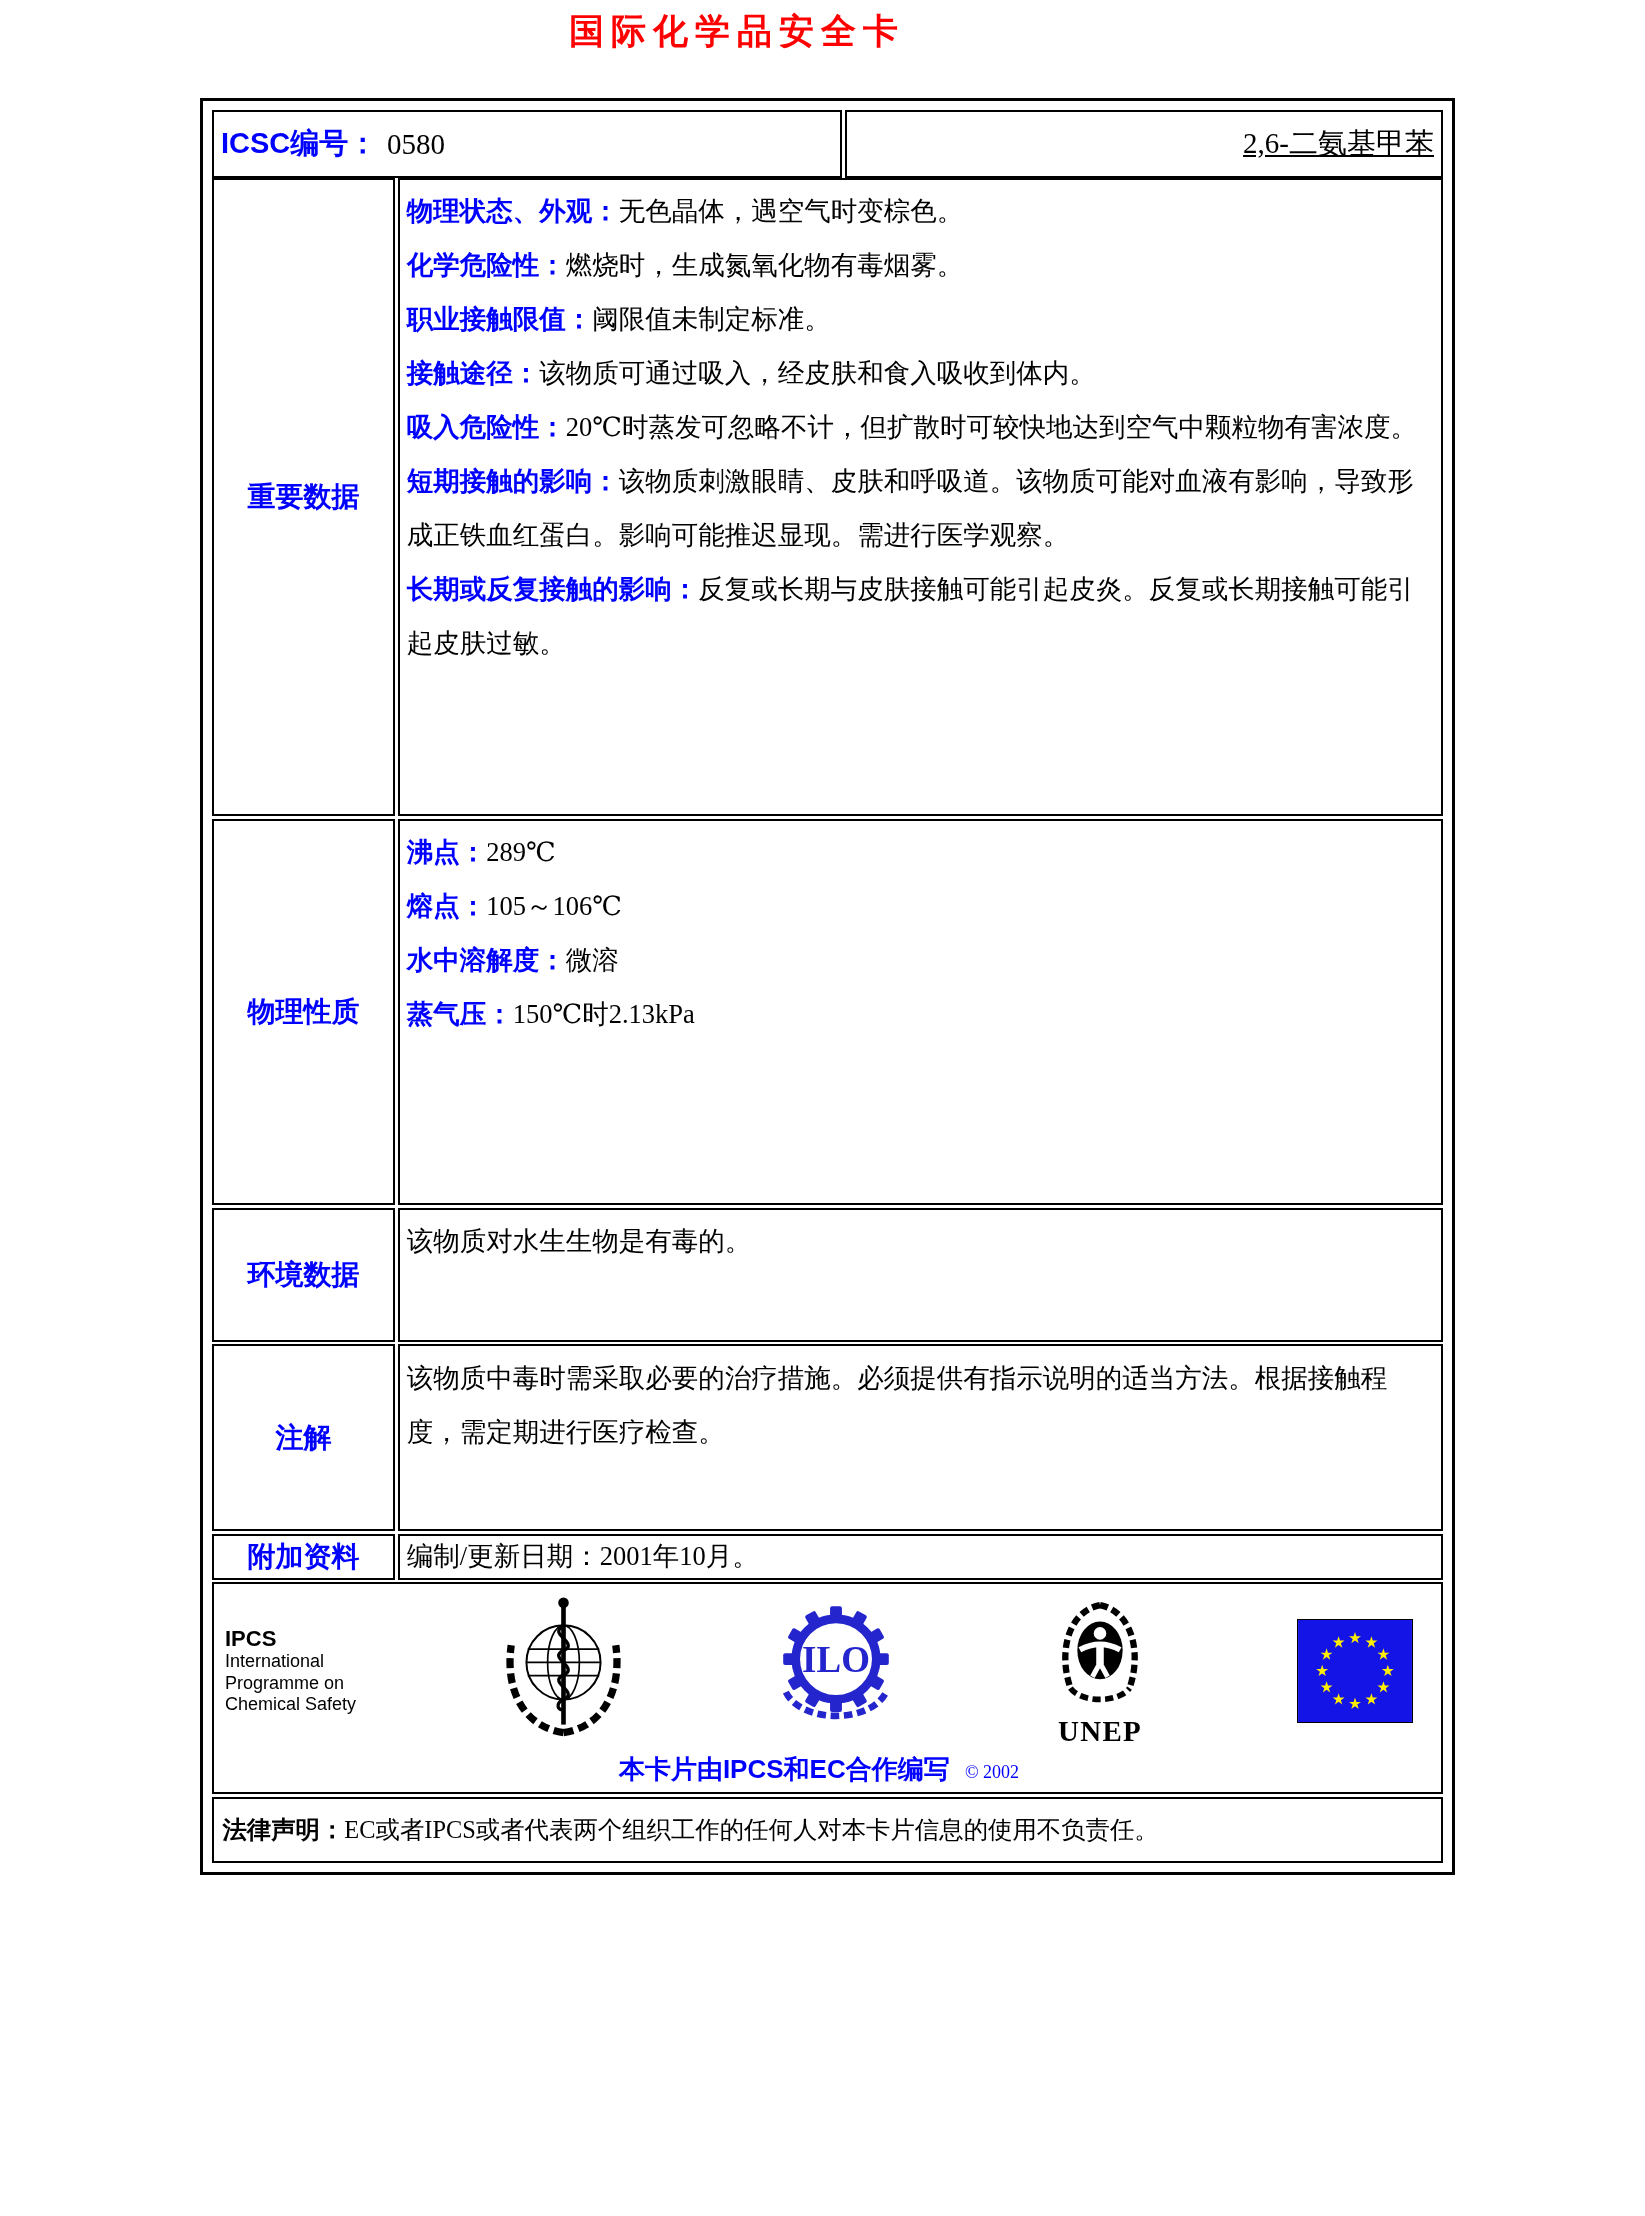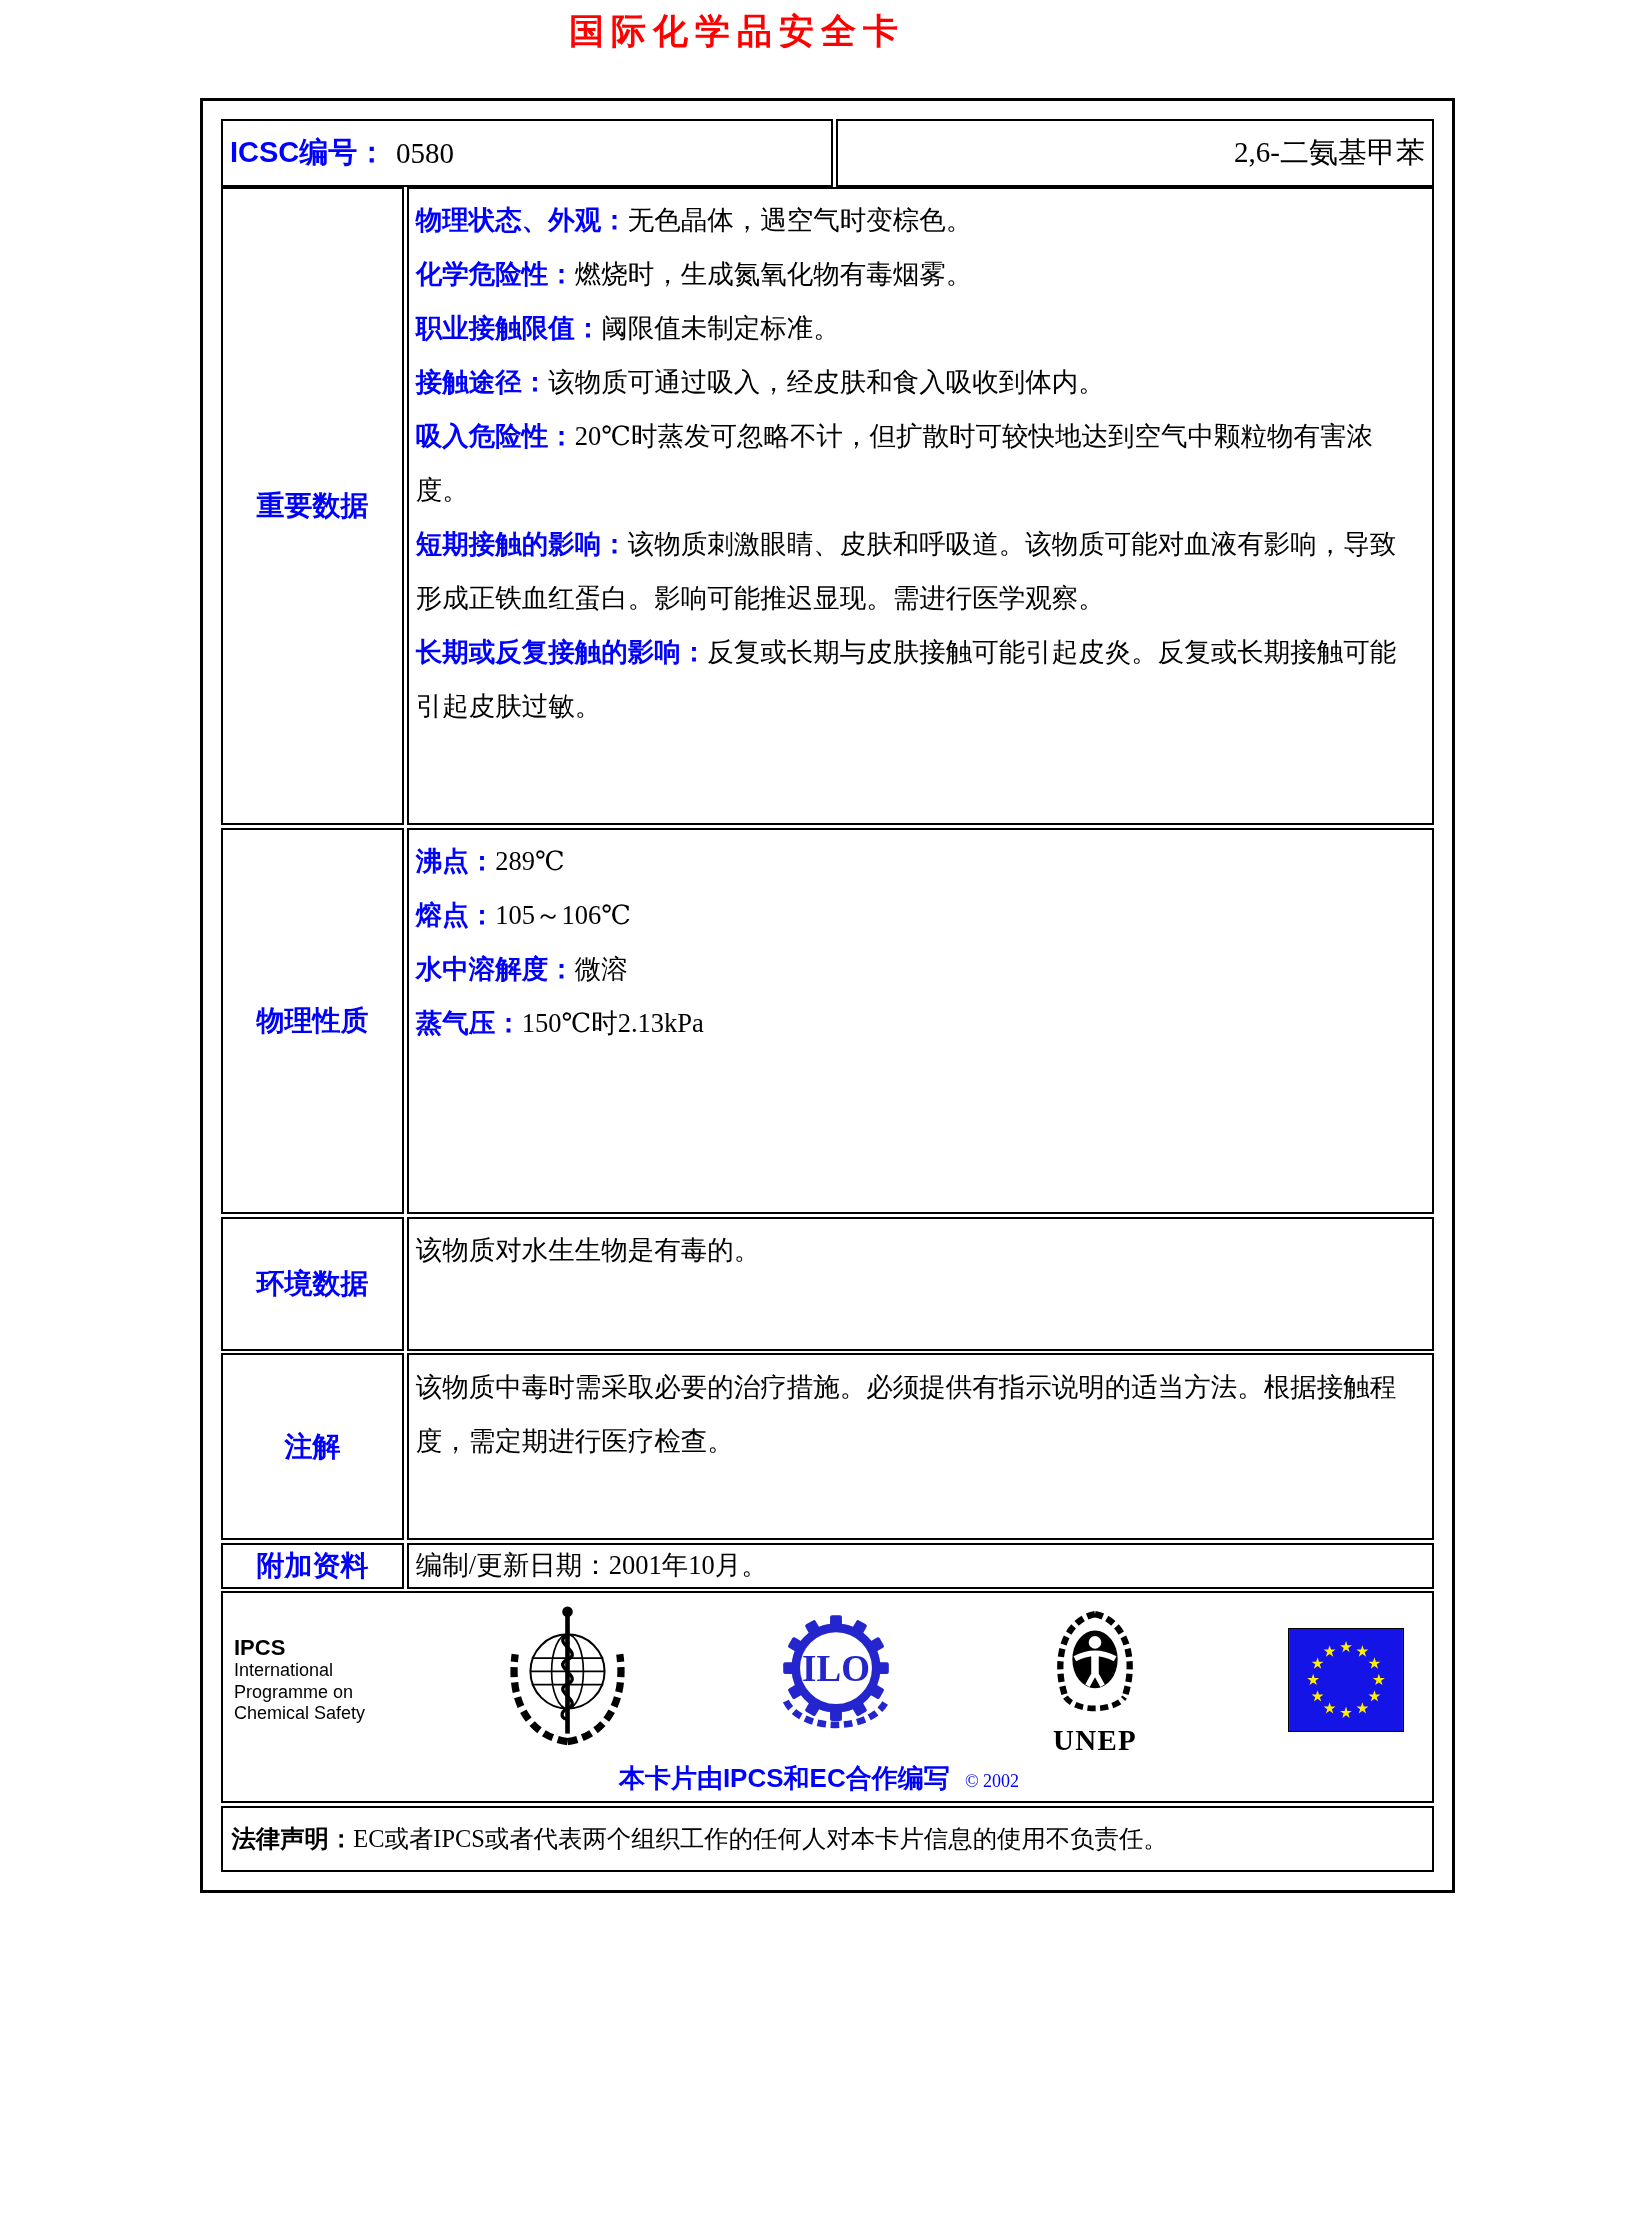--- a/index.html
+++ b/index.html
@@ -8,31 +8,31 @@
 
   .main-title {
     position: absolute; top: 8.4px; left: 0; width: 1474px;
     text-align: center; color: #ff0000; font-weight: bold;
     font-size: 35px; letter-spacing: 7px;
     font-family: "Liberation Serif", "DejaVu Serif", serif;
   }
 
   .card {
     position: absolute; left: 200px; top: 98px; width: 1255px;
-    box-sizing: border-box; border: 3.5px solid #000; padding: 18px; background: #fff;
+    box-sizing: border-box; border: 3.5px solid #000; padding: 9px; background: #fff;
   }
   .trow { display: grid; column-gap: 2.8px; margin-top: 2.8px; }
   .trow:first-child { margin-top: 0; }
   .cell { border: 2.1px solid #000; box-sizing: border-box; background: #fff; }
 
   
   .header-row { grid-template-columns: 1fr 598px; }
   .header-cell { min-height: 68px; display: flex; align-items: center; }
   .hc-left { padding-left: 7px; }
-  .hc-right { justify-content: flex-end; padding-right: 7px; }
+  .hc-right { justify-content: flex-end; padding-right: 7px; text-decoration: underline; }
   .icsc-label { color: #0000ff; font-weight: bold; font-size: 29px;
     font-family: "Liberation Sans", "DejaVu Sans", sans-serif; }
   .icsc-number { color: #000; font-size: 29px; margin-left: 9.8px; }
   .chem-name { color: #000; font-size: 29px; }
 
   
   .section-row { grid-template-columns: 183px 1fr; }
   .label-cell {
     display: flex; align-items: center; justify-content: center; text-align: center;
     color: #0000ff; font-weight: bold; font-size: 28px;

